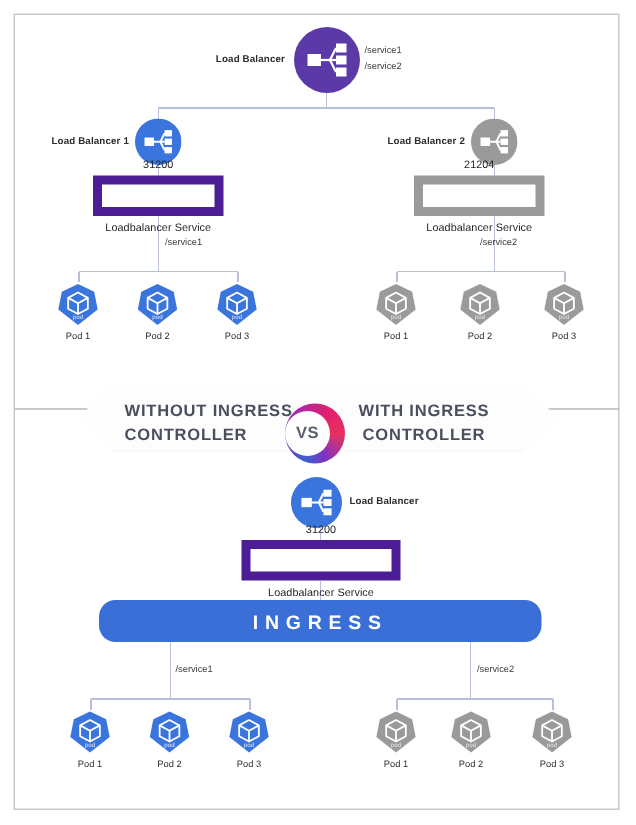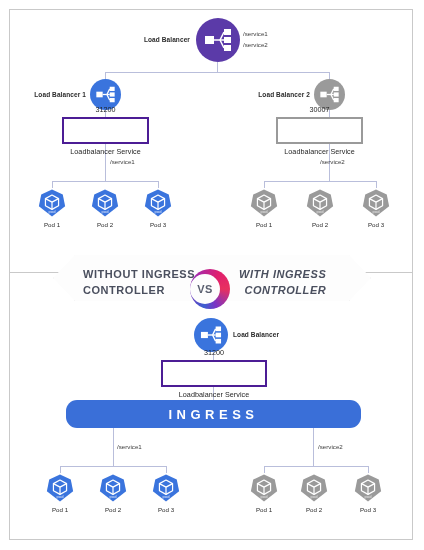--- a/index.html
+++ b/index.html
@@ -20,21 +20,21 @@
   .lb svg{display:block;}
 
   
   .lbl{position:absolute;color:#2b2b2b;font-size:6.5px;font-weight:700;letter-spacing:.1px;white-space:nowrap;line-height:1.35;}
   .lbl-r{text-align:right;}
   .lbl-l{text-align:left;}
 
   .svc-tag{position:absolute;color:#3b3b3b;font-size:6.2px;font-weight:400;white-space:nowrap;}
 
   
-  .svcbox{position:absolute;box-sizing:border-box;border:2px solid #4c1d95;background:#fff;
+  .svcbox{position:absolute;box-sizing:border-box;border:6px solid #4c1d95;background:#fff;
           display:flex;flex-direction:column;align-items:center;justify-content:center;
           font-size:7.2px;color:#1f1f1f;line-height:1.35;letter-spacing:.05px;}
   .svcbox.gray{border-color:#9a9a9a;}
   .svcbox .port{font-weight:400;}
   .svcbox .nm{font-weight:400;margin-top:32px;}
 
   
   .pod{position:absolute;width:30px;height:30px;}
   .pod svg{display:block;}
   .podlabel{position:absolute;width:40px;text-align:center;font-size:6.2px;color:#2b2b2b;font-weight:400;}
@@ -45,21 +45,21 @@
 
   
   .banner{position:absolute;left:53px;top:255px;width:318px;height:46px;}
   .banner .ribbon{position:absolute;left:0;top:0;width:318px;height:46px;
       background:#fdfdfd;
       -webkit-clip-path:polygon(22px 0,296px 0,318px 23px,296px 46px,22px 46px,0 23px);
       clip-path:polygon(22px 0,296px 0,318px 23px,296px 46px,22px 46px,0 23px);
       box-shadow:0 2px 4px rgba(0,0,0,.16);}
   .banner .btxt{position:absolute;top:12px;font-size:11px;font-weight:700;color:#4a4f5e;letter-spacing:.55px;line-height:1.45;text-transform:uppercase;}
   .banner .btxt.left{left:30px;text-align:left;}
-  .banner .btxt.right{left:186px;text-align:right;font-style:italic;}
+  .banner .btxt.right{left:186px;text-align:center;}
   .vs{position:absolute;left:137px;top:14px;width:40px;height:40px;border-radius:50%;
       background:conic-gradient(from 200deg,#3c5fd0,#6a3fc0 45deg,#a02ab0 110deg,#e01f6e 190deg,#e8305f 250deg,#7b34c4 320deg,#3c5fd0 360deg);
       display:flex;align-items:center;justify-content:flex-start;}
   .vs .inner{width:30px;height:30px;border-radius:50%;background:#fdfdfd;display:flex;align-items:center;justify-content:center;
              font-size:11px;font-weight:700;color:#5b6070;letter-spacing:.4px;}
 </style>
 </head>
 <body>
 
 <div id="canvas">
@@ -158,21 +158,21 @@
     </svg>
   </div>
   <div class="lbl lbl-r" style="left:238px;top:91px;width:72px;text-align:right;">Load Balancer 2</div>
 
   <div class="svcbox" style="left:62px;top:117px;width:87px;height:27px;">
     <div class="port">31200</div>
     <div class="nm">Loadbalancer Service</div>
   </div>
 
   <div class="svcbox gray" style="left:276px;top:117px;width:87px;height:27px;">
-    <div class="port">30007</div>
+    <div class="port">21204</div>
     <div class="nm">Loadbalancer Service</div>
   </div>
 
   <div class="svc-tag" style="left:110px;top:158px;">/service1</div>
   <div class="svc-tag" style="left:320px;top:158px;">/service2</div>
 
   <div class="pod" style="left:37px;top:188px;">
     <svg width="30" height="30" viewBox="0 0 32 32">
       <polygon points="16,1.5 27.5,7 30,19.5 16,30.5 2,19.5 4.5,7" fill="#3a74dd"></polygon>
       <g fill="none" stroke="#ffffff" stroke-width="1.3" stroke-linejoin="round">

